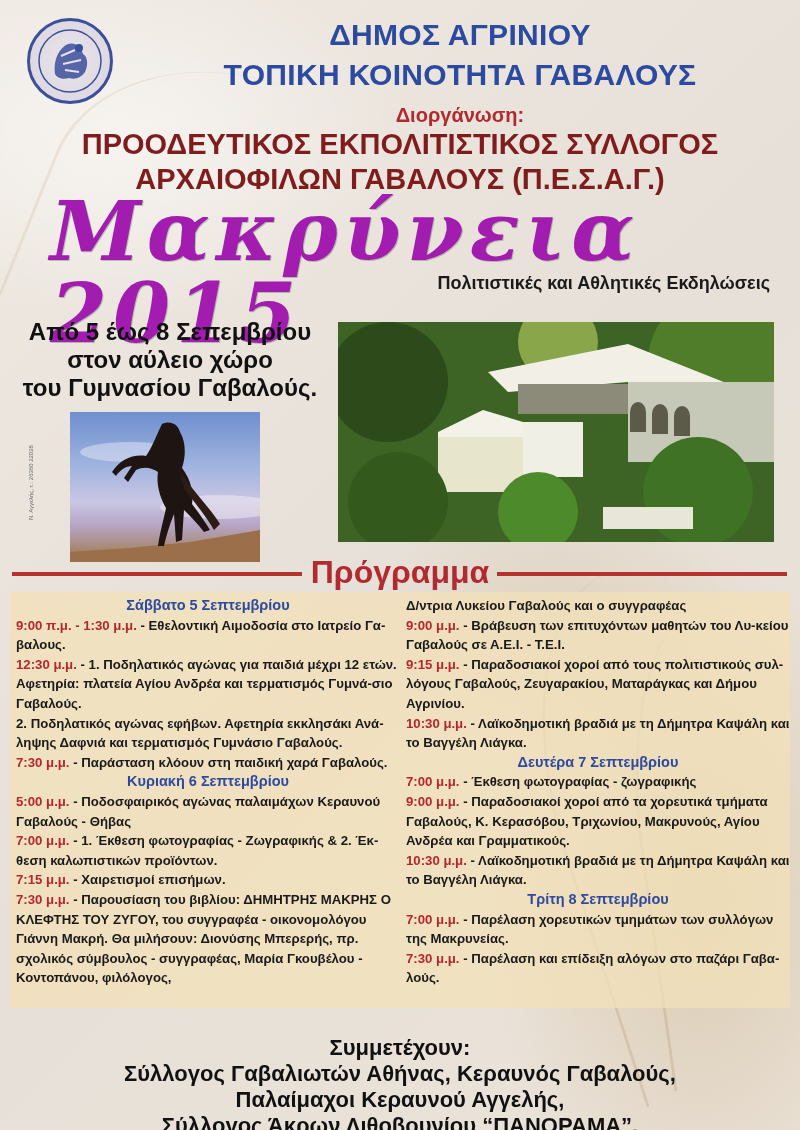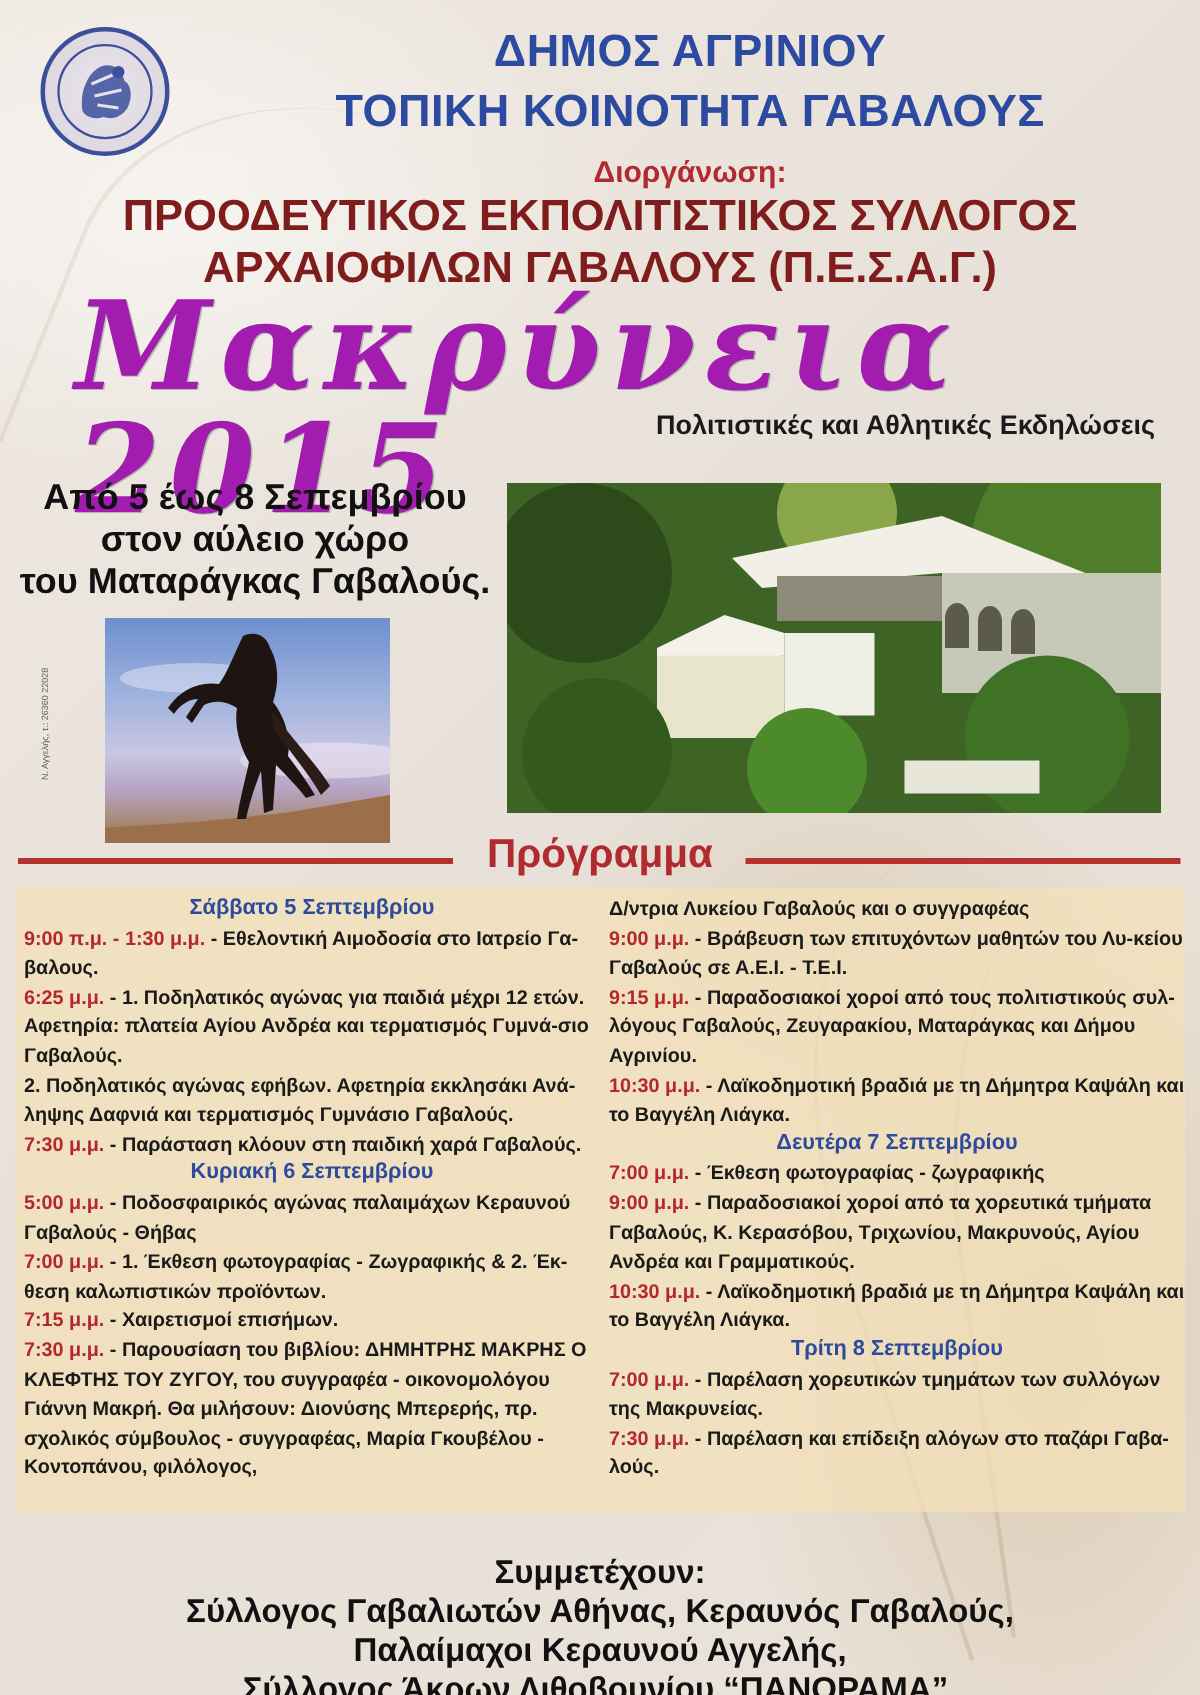--- a/index.html
+++ b/index.html
@@ -68,21 +68,21 @@
   .photo-credit {
     left: 28px; top: 440px; width: 12px; height: 80px;
     writing-mode: vertical-rl; transform: rotate(180deg);
     font-size: 6px; color: #666; white-space: nowrap;
   }
 
   
   .prog-line { height: 4px; background: #b5322e; top: 572px; }
   .prog-title {
     left: 300px; top: 554px; width: 200px; text-align: center;
-    color: #b12a30; font-weight: bold; font-size: 27px;
+    color: #b12a30; font-weight: bold; font-size: 32px;
   }
 
   
   .schedule {
     left: 10px; top: 592px; width: 780px; height: 416px;
     background: rgba(242,224,184,0.78);
     display: flex;
   }
   .col { position: relative; padding: 4px 0 0 6px; font-size: 13.2px; line-height: 19.6px; font-weight: bold; color: #1a1a1a; }
   .col.left { width: 390px; }
@@ -118,21 +118,21 @@
 <div class="abs org-label" style="top:104px;">Διοργάνωση:</div>
 <div class="abs org-red" style="top:128px;">ΠΡΟΟΔΕΥΤΙΚΟΣ ΕΚΠΟΛΙΤΙΣΤΙΚΟΣ ΣΥΛΛΟΓΟΣ</div>
 <div class="abs org-red" style="top:163px;">ΑΡΧΑΙΟΦΙΛΩΝ ΓΑΒΑΛΟΥΣ (Π.Ε.Σ.Α.Γ.)</div>
 
 <div class="abs title-script">Μακρύνεια 2015</div>
 <div class="abs subtitle">Πολιτιστικές και Αθλητικές Εκδηλώσεις</div>
 
 <div class="abs dates">
   <div>Από 5 έως 8 Σεπεμβρίου</div>
   <div>στον αύλειο χώρο</div>
-  <div>του Ματαράγκας Γαβαλούς.</div>
+  <div>του Γυμνασίου Γαβαλούς.</div>
 </div>
 
 <div class="abs photo-credit">Ν. Αγγελής, τ.: 26360 22028</div>
 
 <div class="abs photo-horse">
   <svg viewBox="0 0 190 150" width="190" height="150">
     <ellipse cx="60" cy="40" rx="50" ry="10" fill="#e6e8f5" opacity="0.5"></ellipse>
     <ellipse cx="150" cy="95" rx="60" ry="12" fill="#ece4f0" opacity="0.6"></ellipse>
     <path d="M0 140 L60 136 L120 130 L190 118 L190 150 L0 150 Z" fill="#9a6f4a"></path>
     <path d="M92 12 C100 8 108 12 110 20 C116 30 116 44 112 56 C120 66 124 80 122 92 C128 100 134 108 140 118 L134 120 C128 112 120 104 114 98 L112 128 L106 130 L104 102 C100 112 96 124 94 134 L88 134 C90 120 94 106 96 96 C90 86 86 72 88 60 C82 56 74 54 66 58 L58 70 L54 66 L62 54 C56 54 50 58 46 64 L42 60 C50 48 62 42 76 44 C82 36 86 24 92 12 Z" fill="#1e1512"></path>
@@ -161,21 +161,21 @@
 </div>
 
 <div class="abs prog-line" style="left:12px;width:290px;"></div>
 <div class="abs prog-title">Πρόγραμμα</div>
 <div class="abs prog-line" style="left:497px;width:290px;"></div>
 
 <div class="abs schedule">
   <div class="col left" id="col-left">
       <div class="day">Σάββατο 5 Σεπτεμβρίου</div>
       <div class="entry"><span class="time">9:00 π.μ. - 1:30 μ.μ.</span><span> - Εθελοντική Αιμοδοσία στο Ιατρείο Γα-βαλους.</span></div>
-      <div class="entry"><span class="time">6:25 μ.μ.</span><span> - 1. Ποδηλατικός αγώνας για παιδιά μέχρι 12 ετών. Αφετηρία: πλατεία Αγίου Ανδρέα και τερματισμός Γυμνά-σιο Γαβαλούς.</span></div>
+      <div class="entry"><span class="time">12:30 μ.μ.</span><span> - 1. Ποδηλατικός αγώνας για παιδιά μέχρι 12 ετών. Αφετηρία: πλατεία Αγίου Ανδρέα και τερματισμός Γυμνά-σιο Γαβαλούς.</span></div>
       <div class="entry"><span>2. Ποδηλατικός αγώνας εφήβων. Αφετηρία εκκλησάκι Ανά-ληψης Δαφνιά και τερματισμός Γυμνάσιο Γαβαλούς.</span></div>
       <div class="entry"><span class="time">7:30 μ.μ.</span><span> - Παράσταση κλόουν στη παιδική χαρά Γαβαλούς.</span></div>
       <div class="day">Κυριακή 6 Σεπτεμβρίου</div>
       <div class="entry"><span class="time">5:00 μ.μ.</span><span> - Ποδοσφαιρικός αγώνας παλαιμάχων Κεραυνού Γαβαλούς - Θήβας</span></div>
       <div class="entry"><span class="time">7:00 μ.μ.</span><span> - 1. Έκθεση φωτογραφίας - Ζωγραφικής &amp; 2. Έκ-θεση καλωπιστικών προϊόντων.</span></div>
       <div class="entry"><span class="time">7:15 μ.μ.</span><span> - Χαιρετισμοί επισήμων.</span></div>
       <div class="entry"><span class="time">7:30 μ.μ.</span><span> - Παρουσίαση του βιβλίου: ΔΗΜΗΤΡΗΣ ΜΑΚΡΗΣ Ο ΚΛΕΦΤΗΣ ΤΟΥ ΖΥΓΟΥ, του συγγραφέα - οικονομολόγου Γιάννη Μακρή. Θα μιλήσουν: Διονύσης Μπερερής, πρ. σχολικός σύμβουλος - συγγραφέας, Μαρία Γκουβέλου - Κοντοπάνου, φιλόλογος,</span></div>
     </div>
   <div class="col right" id="col-right">
       <div class="entry"><span>Δ/ντρια Λυκείου Γαβαλούς και ο συγγραφέας</span></div>

